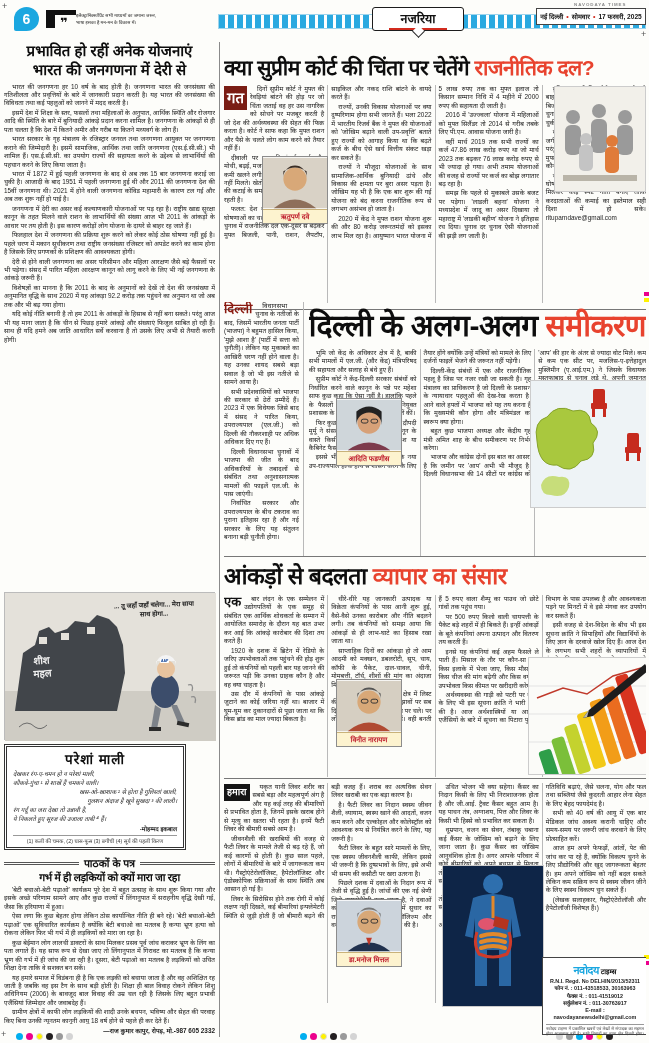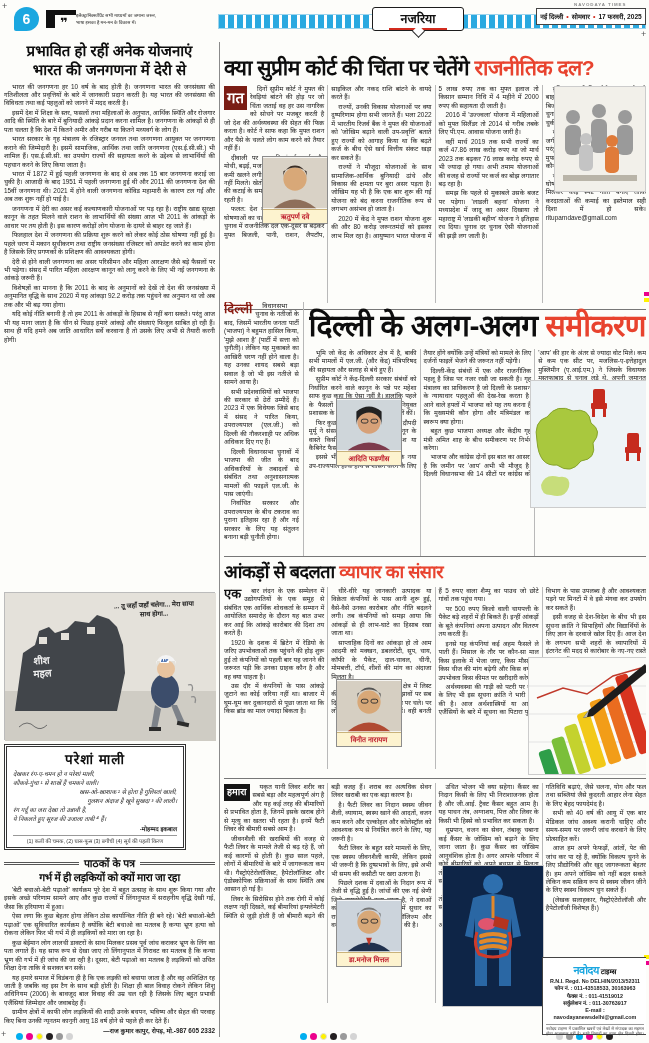--- a/index.html
+++ b/index.html
@@ -275,21 +275,21 @@
             <rect x="96" y="52" width="12" height="16" rx="2"></rect>
               <rect x="94" y="66" width="16" height="6" rx="1"></rect>
             <rect x="95" y="72" width="3" height="8"></rect>
               <rect x="106" y="72" width="3" height="8"></rect>
           </g>
         </svg>
       </div>
     </div>
 
     <div class="article" style="top:515px;height:222px">
-      <div class="art-headline" style="font-size:18px;padding-top:2px">
+      <div class="art-headline" style="font-size:23px;padding-top:2px">
         <span>आंकड़ों से बदलता </span><span class="red">व्यापार का संसार</span>
       </div>
       <div class="coltext cols4" style="height:182px;margin-top:4px">
         <span class="dropplain" style="color:#111">एक</span>
         <span><p>बार लंदन के एक सम्मेलन में उद्योगपतियों के एक समूह से संबंधित एक आर्थिक शोधकर्ता के सम्मान में आयोजित समारोह के दौरान यह बात उभर कर आई कि आंकड़े कारोबार की दिशा तय करते हैं।</p><p>1920 के दशक में ब्रिटेन में रेडियो के जरिए उपभोक्ताओं तक पहुंचने की होड़ शुरू हुई तो कंपनियों को पहली बार यह जानने की जरूरत पड़ी कि उनका ग्राहक कौन है और वह क्या चाहता है।</p><p>उस दौर में कंपनियों के पास आंकड़े जुटाने का कोई जरिया नहीं था। बाजार में घूम-घूम कर दुकानदारों से पूछा जाता था कि किस ब्रांड का माल ज्यादा बिकता है।</p><p>धीरे-धीरे यह जानकारी उत्पादक या विक्रेता कंपनियों के पास आनी शुरू हुई, वैसे-वैसे उनका कारोबार और नीति बदलने लगी। तब कंपनियों को समझ आया कि आंकड़ों से ही लाभ-घाटे का हिसाब रखा जाता था।</p><p>साप्ताहिक दिनों का आंकड़ा हो तो आम आदमी को मक्खन, डबलरोटी, सूप, चाय, कॉफी के पैकेट, दाल-चावल, चीनी, मोमबत्ती, टॉर्च, शीशों की मांग का अंदाजा मिलता है।</p><p>आज भिन्न नसीब विज्ञापनों क्षेत्र में लिस्ट की सेल लेवल चार्ट के लिए सुझावों पर सब दिए जाएं तो शायद एक निश्चित पर चले। पर लोकल चार्ट बनने में दिक्कतें हैं। वही बनती हैं 5 रुपए वाला शैम्पू का पाउच जो छोटे गांवों तक पहुंच गया।</p><p>पर 500 रुपए किलो वाली चायपत्ती के पैकेट बड़े शहरों में ही बिकते हैं। इन्हीं आंकड़ों के बूते कंपनियां अपना उत्पादन और वितरण तय करती हैं।</p><p>इनसे यह कंपनियां कई अहम फैसले ले पाती हैं। मिसाल के तौर पर कौन-सा माल किस इलाके में भेजा जाए, किस मौसम में किस चीज की मांग बढ़ेगी और किस वर्ग का उपभोक्ता किस कीमत पर खरीदारी करेगा।</p><p>अर्थव्यवस्था की गाड़ी को पटरी पर रखने के लिए भी इस सूचना क्रांति ने भारी मदद की है। आज अर्थशास्त्रियों या आर्थिक एजैंसियों के बारे में सूचना का पिटारा पुलिस विभाग के पास उपलब्ध है और आवश्यकता पड़ने पर मिनटों में वे इसे मंगवा कर उपयोग कर सकते हैं।</p><p>इसी वजह से देश-विदेश के बीच भी इस सूचना क्रांति ने सिपाहियों और विद्यार्थियों के लिए ज्ञान के दरवाजे खोल दिए हैं। आज देश के लगभग सभी शहरों के व्यापारियों में इंटरनेट की मदद से कारोबार के नए-नए रास्ते खुल गए हैं।</p><p>जब 1983 में देश के तत्कालीन प्रधानमंत्री राजीव गांधी ने कम्प्यूटरीकरण की बात की थी तो विपक्षी दलों और उनसे जुड़े पत्रकारों ने भी काफी मजाक उड़ाया था। पर आज वही कम्प्यूटर हर घर और दफ्तर की जरूरत बन गया है।</p></span>
       </div>
       <div class="author-card" style="left:112px;top:122px">
         <svg class="author-photo" viewBox="0 0 66 52">
           <rect width="66" height="52" fill="#d6cfc2"></rect>
           <circle cx="33" cy="22" r="12" fill="#d8a878"></circle>

